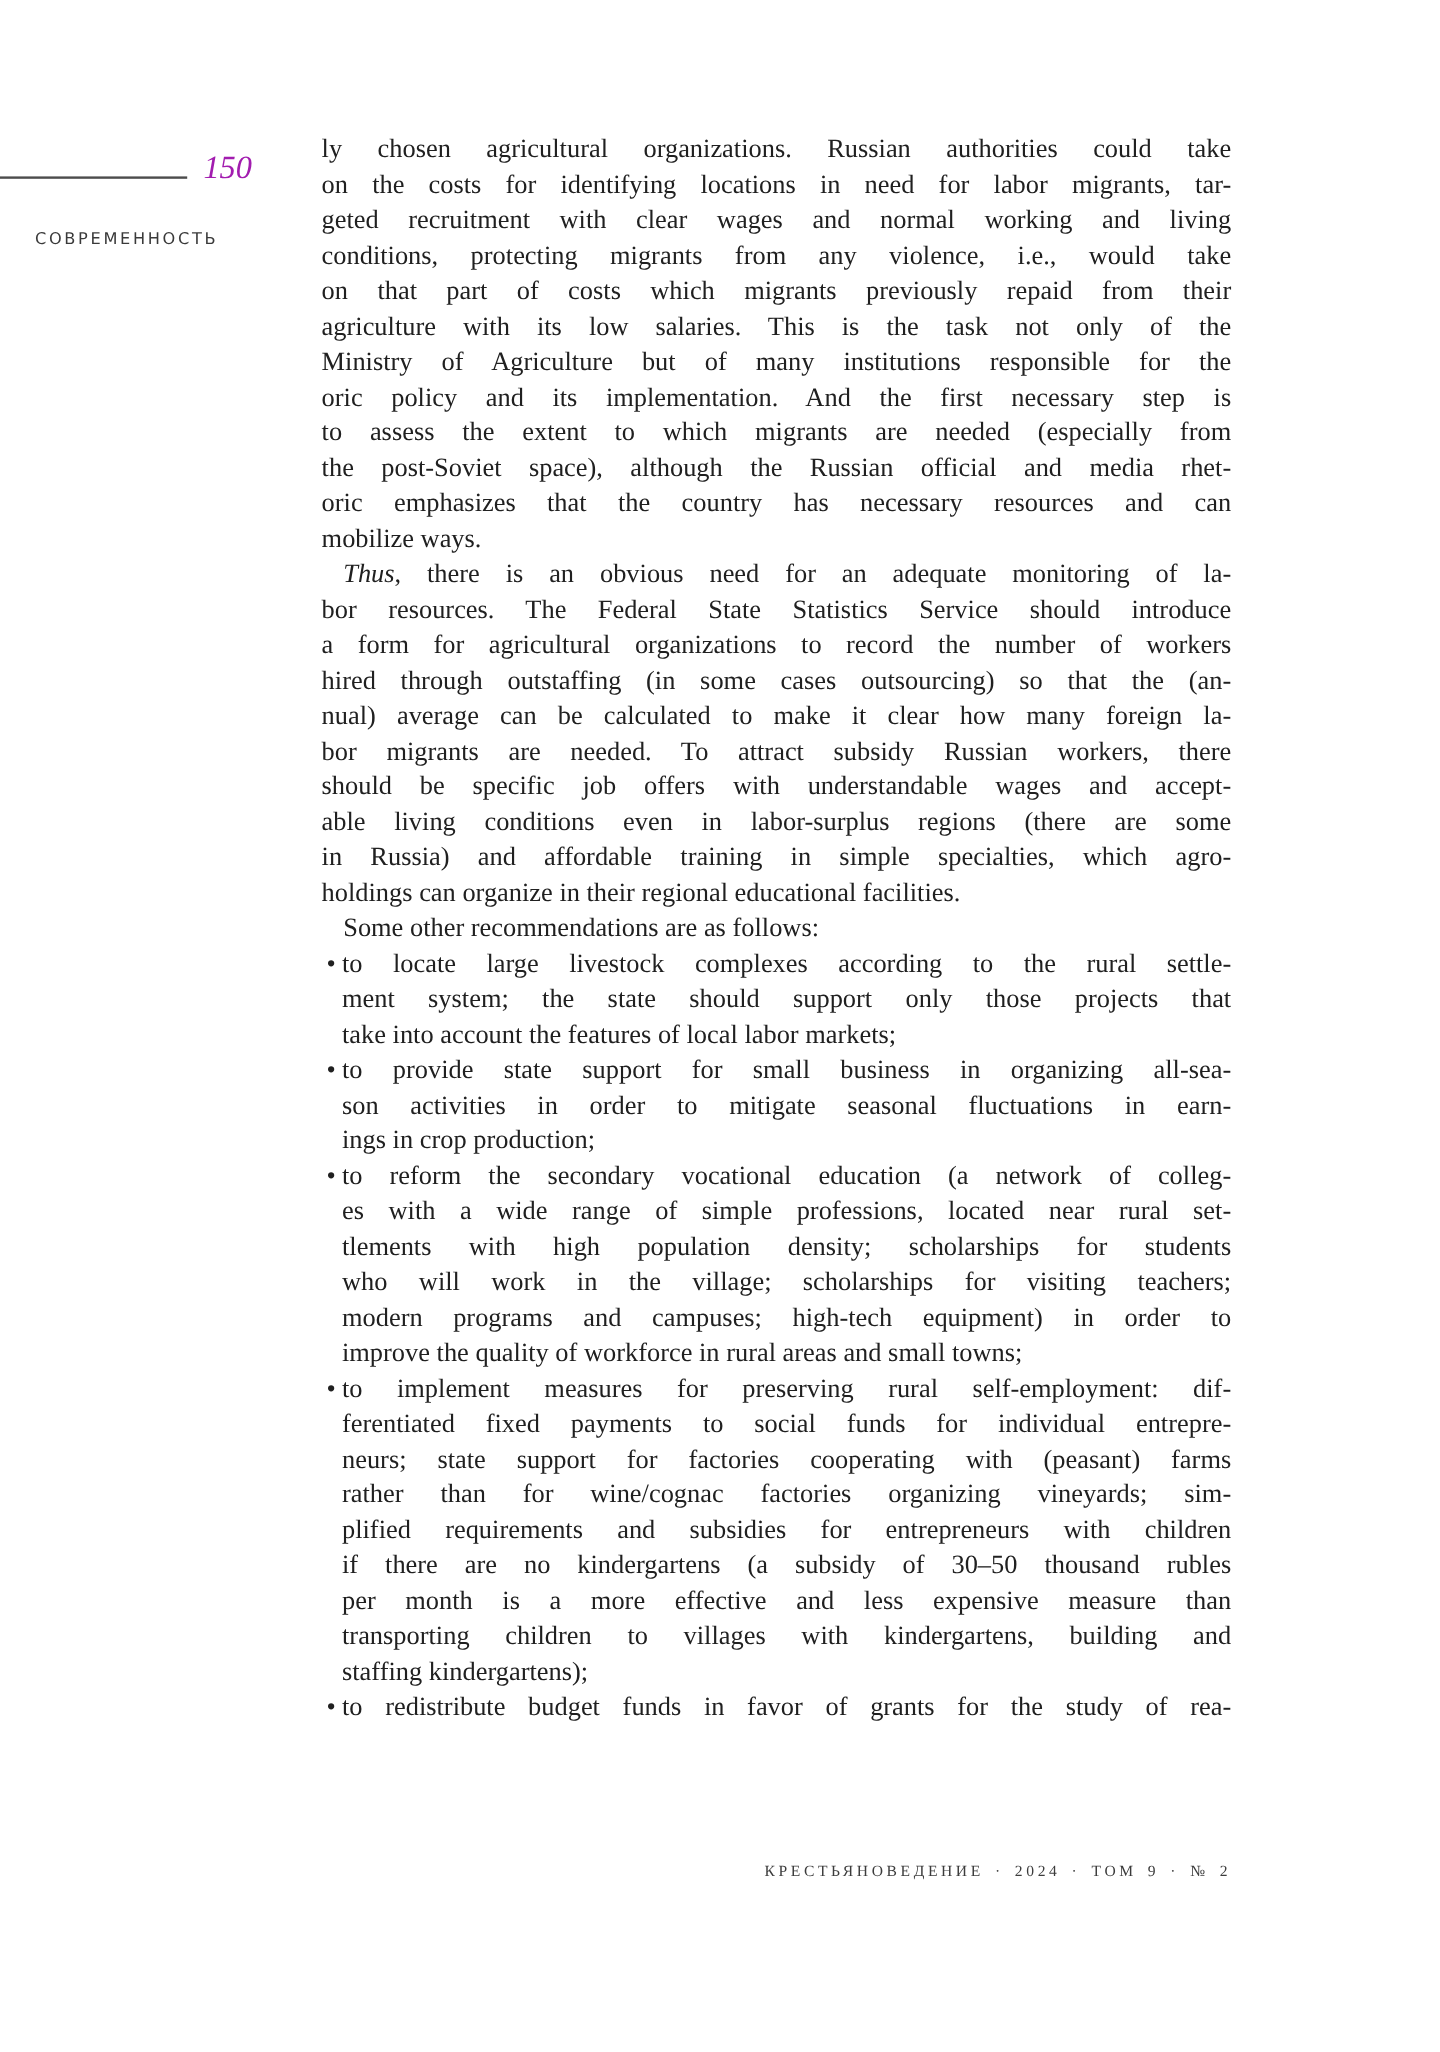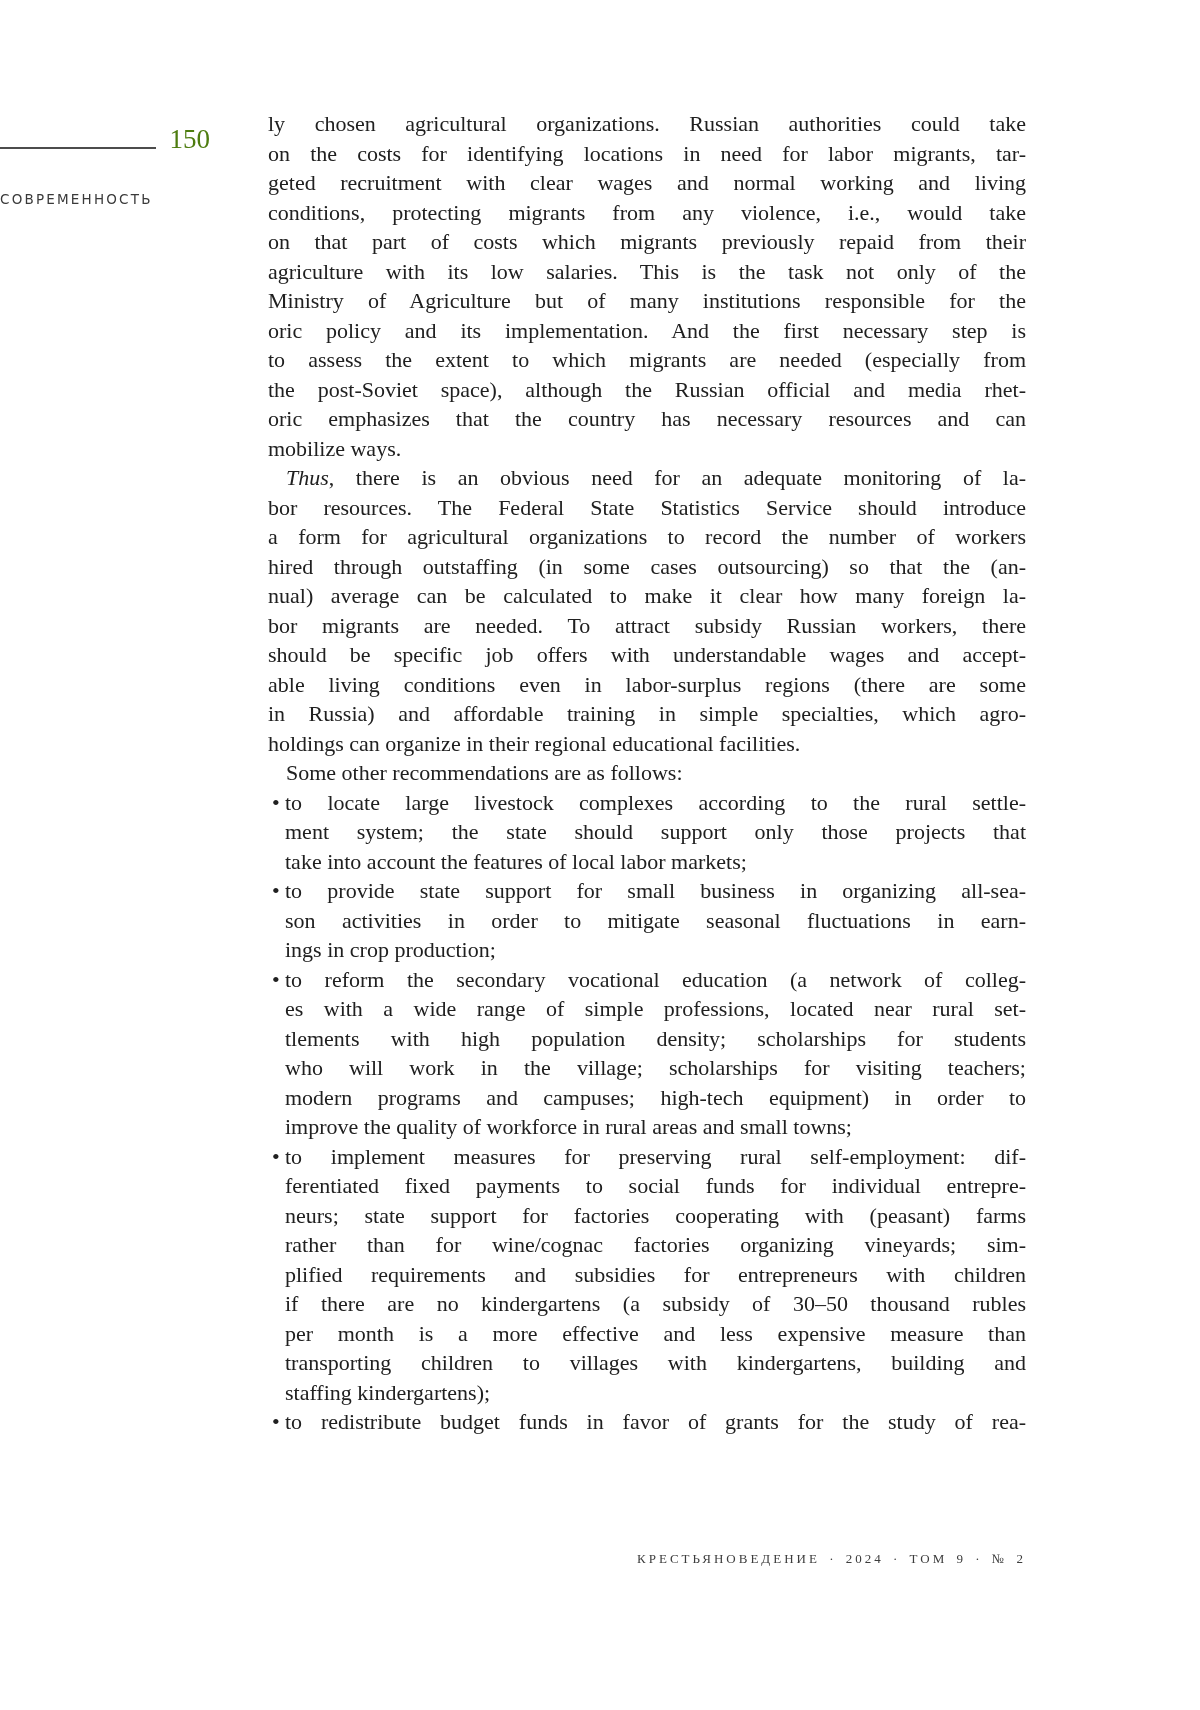--- a/index.html
+++ b/index.html
@@ -16,29 +16,30 @@
     position: absolute;
     left: 0; top: 147px;
     width: 156px; height: 2px;
     background: #4c4c4c;
   }
   .page-number {
     position: absolute;
     left: 0; top: 123px;
     width: 210px;
     text-align: right;
+    font-style: italic;
     font-size: 27px;
     line-height: 1.2;
-    color: #4d7c0f;
+    color: #a21caf;
   }
   .rubric {
     position: absolute;
     left: 0; top: 191px;
     width: 211px;
-    text-align: left;
+    text-align: center;
     font-family: "DejaVu Sans", "Liberation Sans", sans-serif;
     font-size: 13.5px;
     letter-spacing: 2.2px;
     color: #3a3a3a;
     white-space: nowrap;
   }
   .column {
     position: absolute;
     left: 248px; top: 109px;
     width: 778px;

